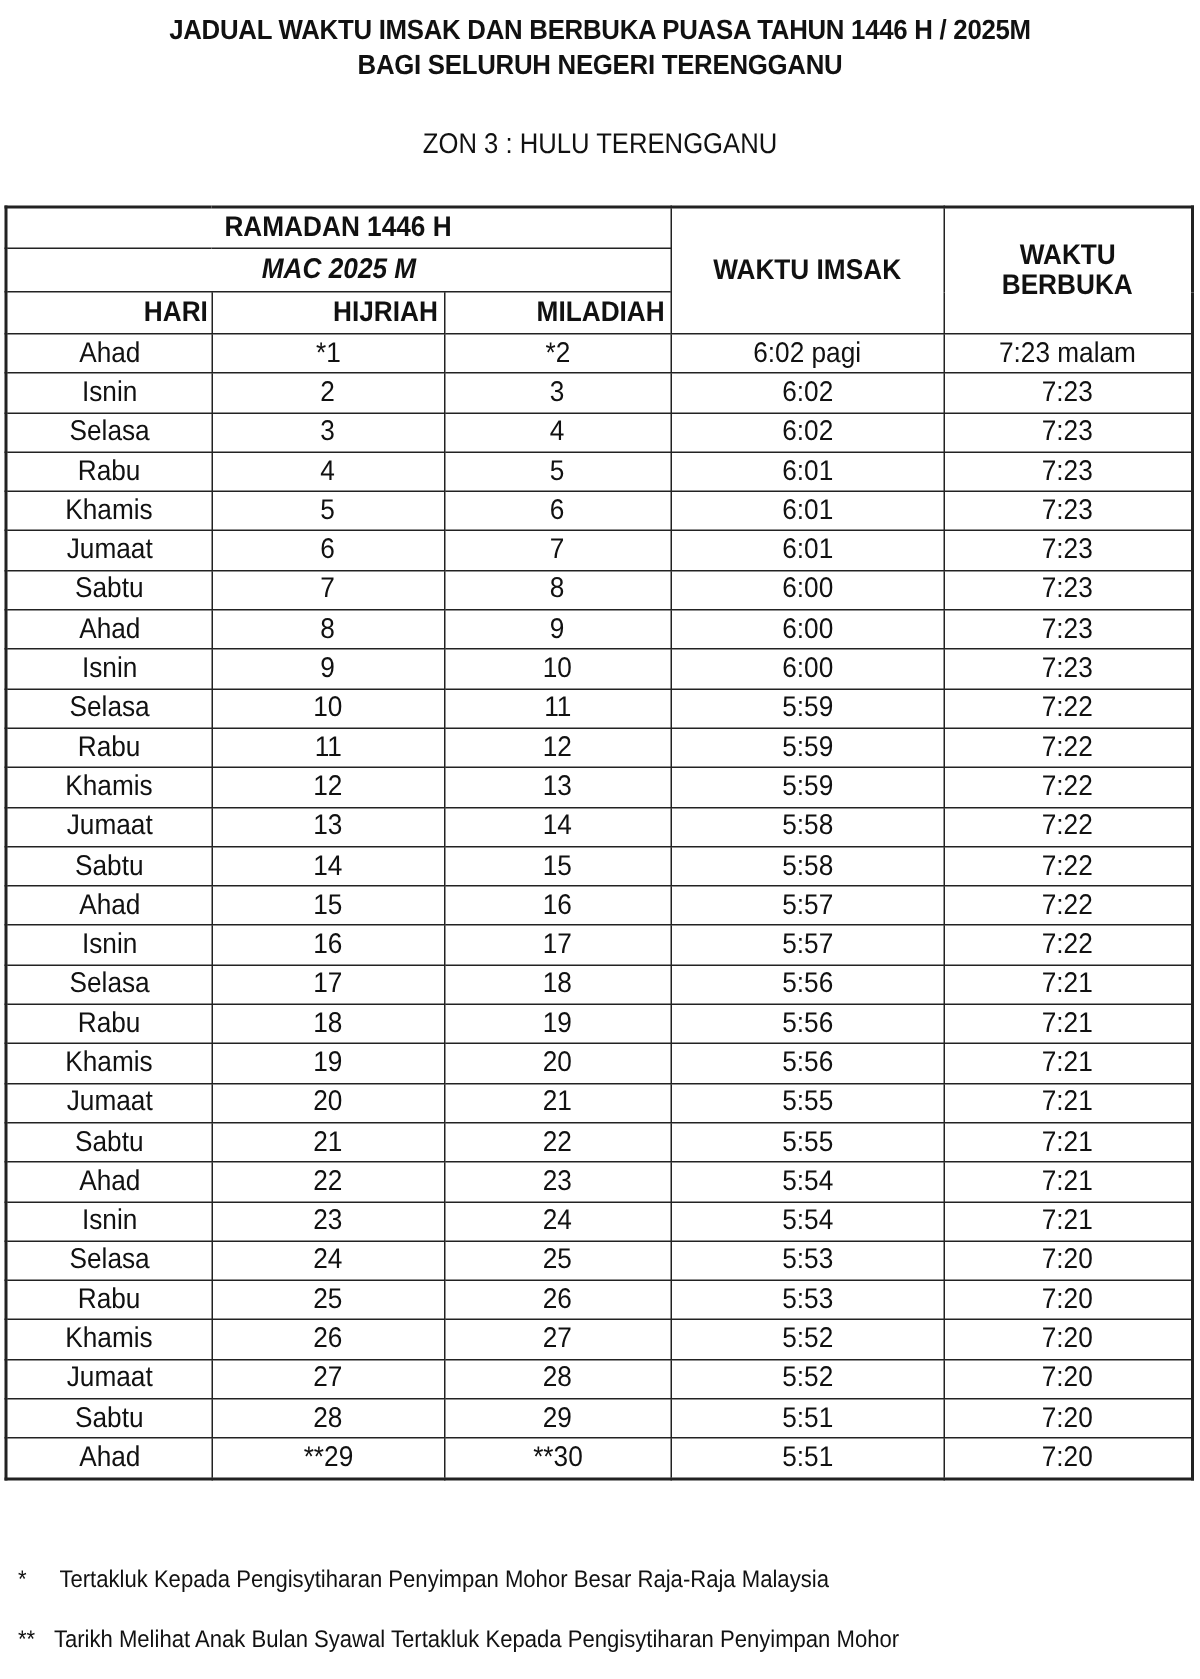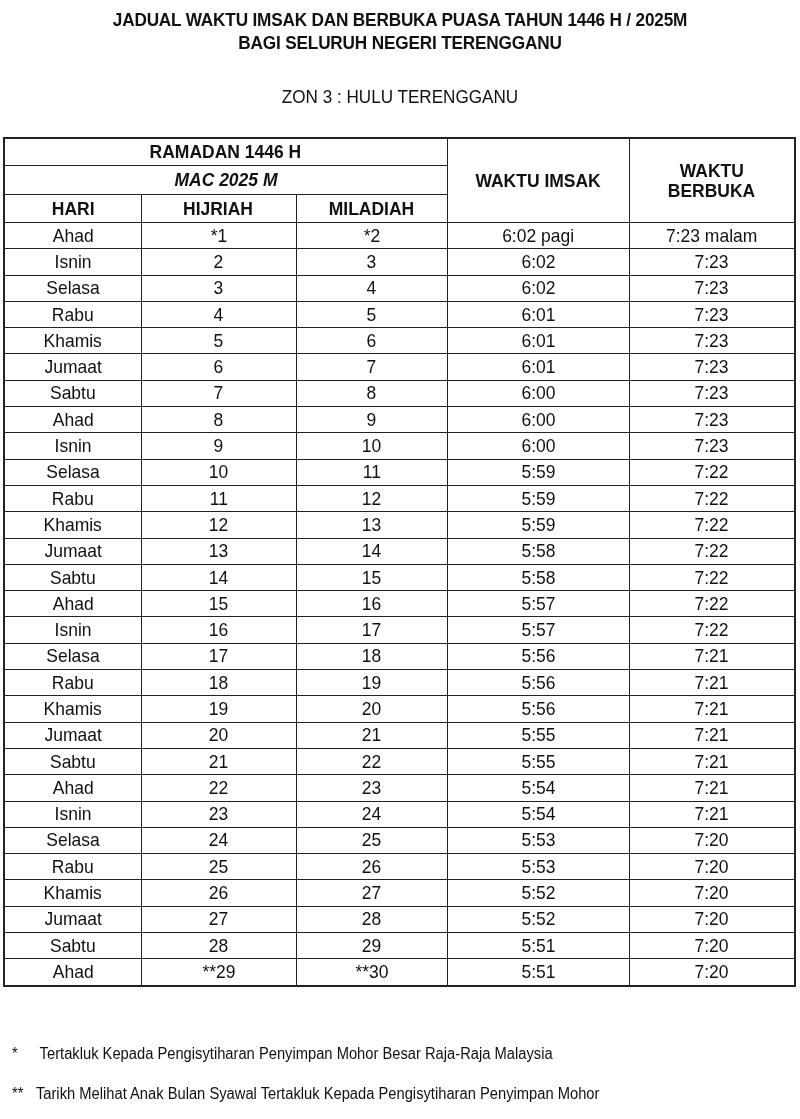--- a/index.html
+++ b/index.html
@@ -7,21 +7,21 @@
   .title { position:absolute; left:0; width:800px; text-align:center; font-weight:bold; font-size:18.5px; letter-spacing:-0.2px; transform:scaleX(0.93); transform-origin:center; }
   .t1 { top:9px; }
   .t2 { top:32px; }
   .zone { position:absolute; top:86px; left:0; width:800px; text-align:center; font-size:19px; transform:scaleX(0.9); transform-origin:center; }
   table { position:absolute; left:3px; top:137px; width:791px; border-collapse:collapse; table-layout:fixed; }
   td, th { border:1.5px solid #222; text-align:center; padding:0; font-size:19px; line-height:20px; overflow:hidden; white-space:nowrap; }
   th { font-weight:bold; }
   th span, td span { display:inline-block; transform:scaleX(0.92); }
   .hrow1 th { height:26px; }
   .hrow2 th { height:28px;font-style:italic; }
-  .hrow3 th { height:27px; }
+  .hrow3 th { height:27px;text-align:right; }
   tbody td { height:25.3px; }
   table { border:2px solid #222; }
   .foot { position:absolute; left:12px; font-size:16px; transform:scaleX(0.92); transform-origin:left; white-space:nowrap; }
   .f1 { top:1045px; }
   .f2 { top:1085px; }
   .mark { display:inline-block; width:30px; }
   .mark2 { display:inline-block; width:26px; }
 </style>
 </head>
 <body>

